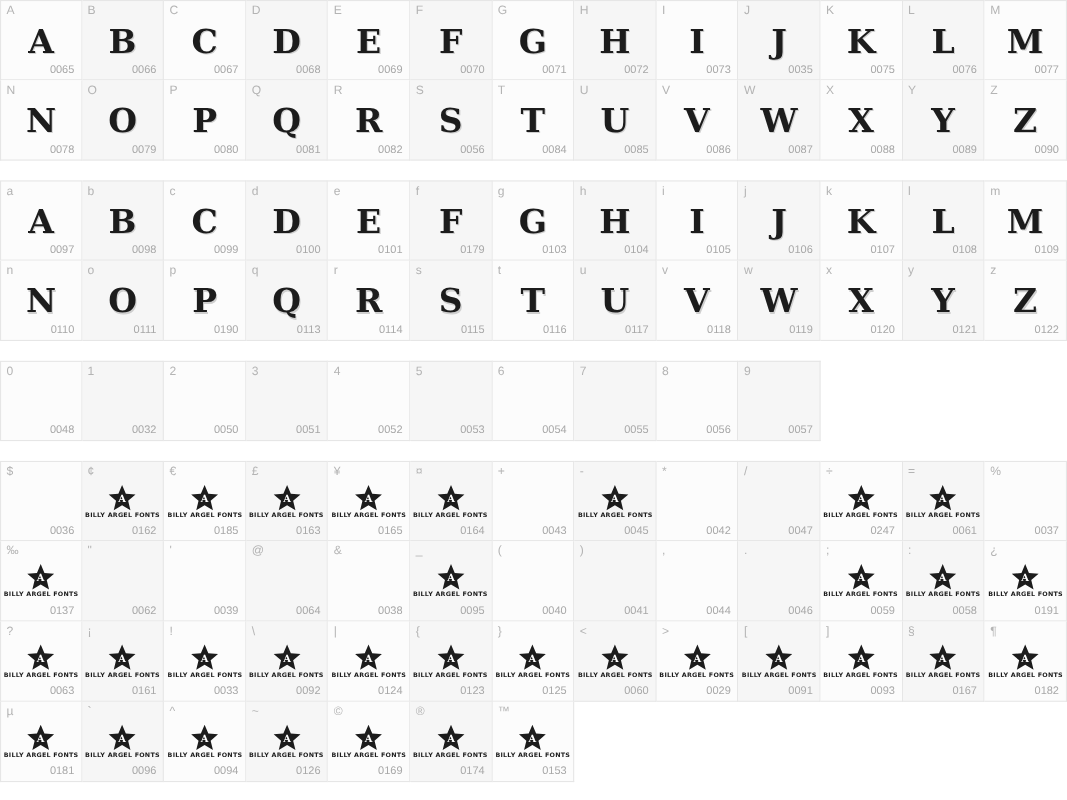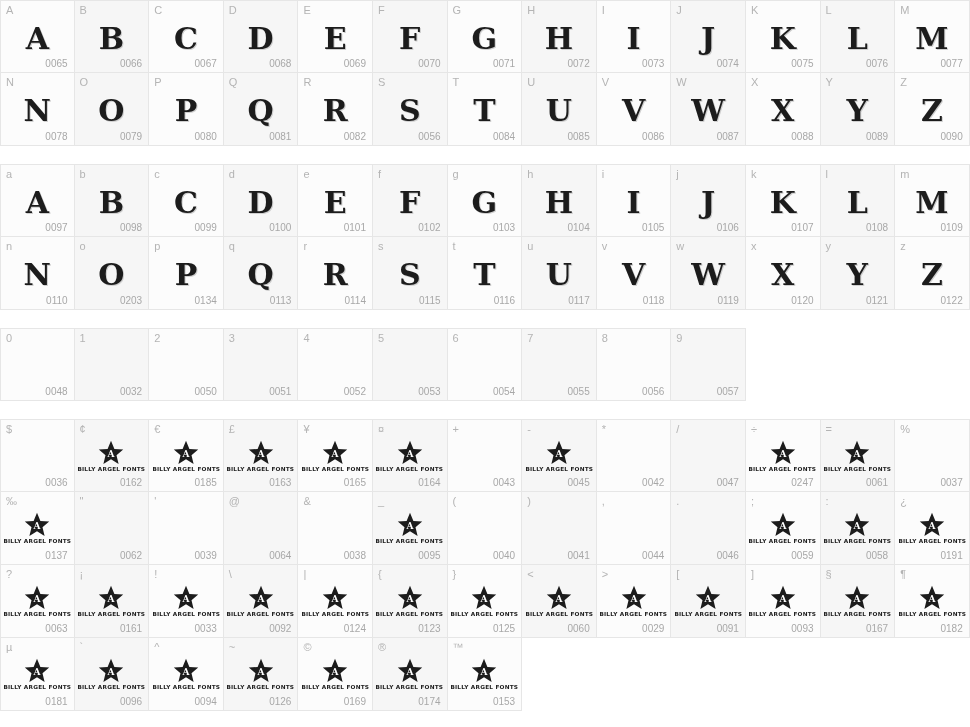--- a/index.html
+++ b/index.html
@@ -149,21 +149,21 @@
             <span class="glyph">
               <span class="letter">I</span>
             </span>
             <span class="code">0073</span>
           </div>
           <div class="cell alt">
             <span class="ch">J</span>
             <span class="glyph">
               <span class="letter">J</span>
             </span>
-            <span class="code">0074</span>
+            <span class="code">0035</span>
           </div>
           <div class="cell">
             <span class="ch">K</span>
             <span class="glyph">
               <span class="letter">K</span>
             </span>
             <span class="code">0075</span>
           </div>
           <div class="cell alt">
             <span class="ch">L</span>
@@ -310,21 +310,21 @@
             <span class="glyph">
               <span class="letter">E</span>
             </span>
             <span class="code">0101</span>
           </div>
           <div class="cell alt">
             <span class="ch">f</span>
             <span class="glyph">
               <span class="letter">F</span>
             </span>
-            <span class="code">0102</span>
+            <span class="code">0179</span>
           </div>
           <div class="cell">
             <span class="ch">g</span>
             <span class="glyph">
               <span class="letter">G</span>
             </span>
             <span class="code">0103</span>
           </div>
           <div class="cell alt">
             <span class="ch">h</span>
@@ -375,28 +375,28 @@
             <span class="glyph">
               <span class="letter">N</span>
             </span>
             <span class="code">0110</span>
           </div>
           <div class="cell alt">
             <span class="ch">o</span>
             <span class="glyph">
               <span class="letter">O</span>
             </span>
-            <span class="code">0203</span>
+            <span class="code">0111</span>
           </div>
           <div class="cell">
             <span class="ch">p</span>
             <span class="glyph">
               <span class="letter">P</span>
             </span>
-            <span class="code">0134</span>
+            <span class="code">0190</span>
           </div>
           <div class="cell alt">
             <span class="ch">q</span>
             <span class="glyph">
               <span class="letter">Q</span>
             </span>
             <span class="code">0113</span>
           </div>
           <div class="cell">
             <span class="ch">r</span>

